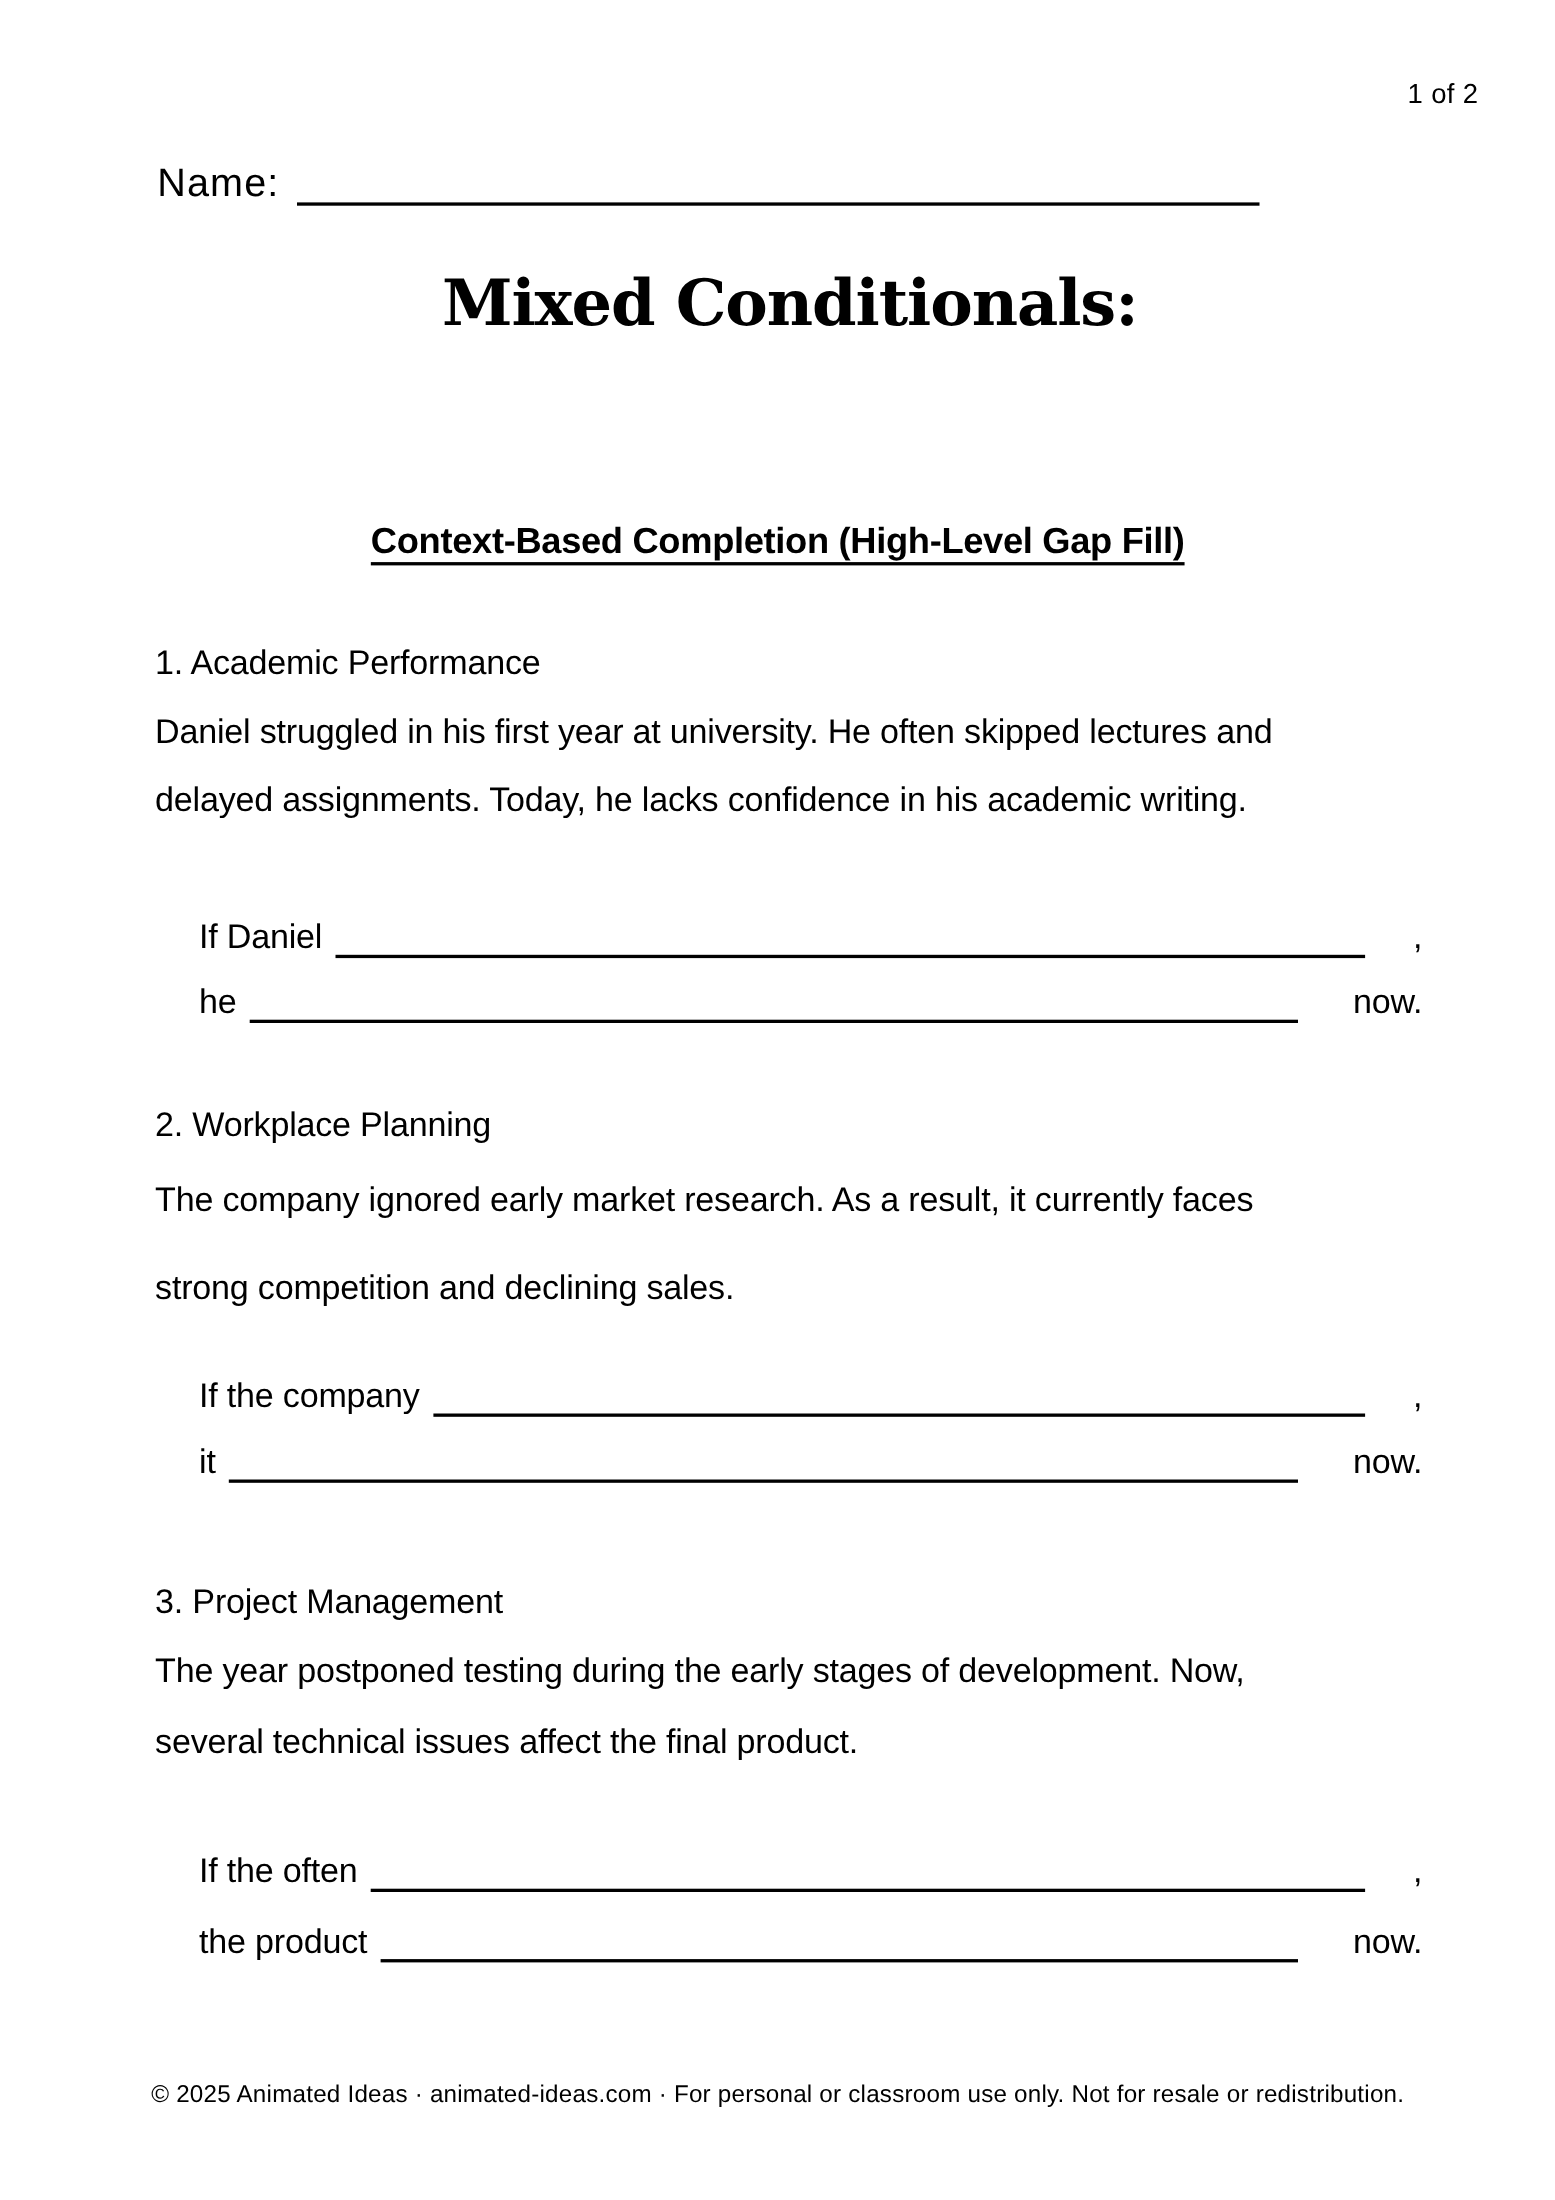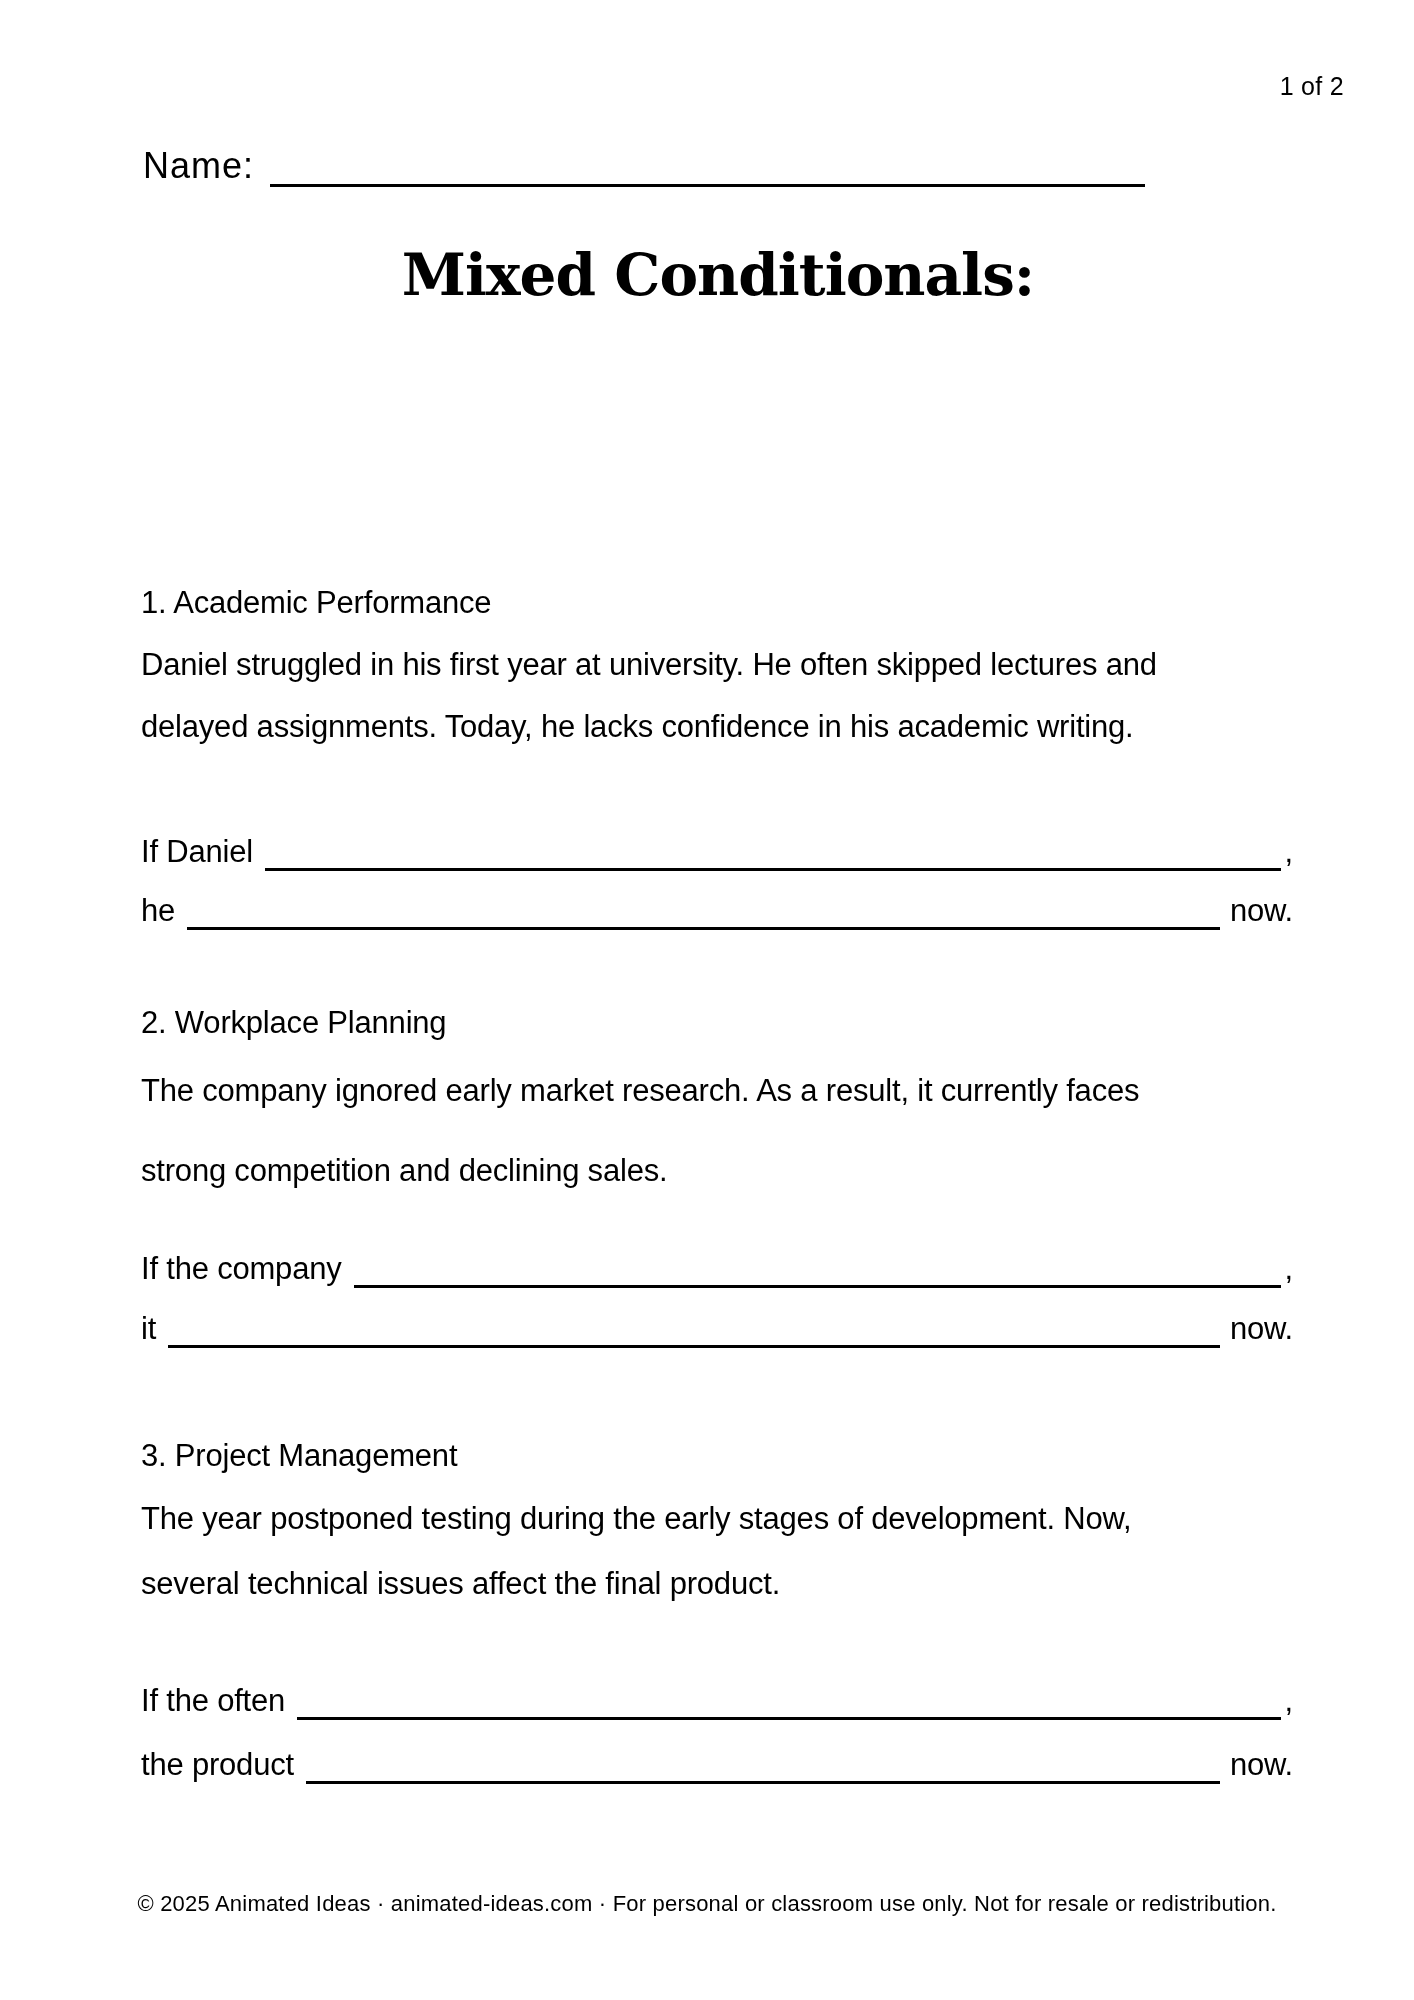--- a/index.html
+++ b/index.html
@@ -74,21 +74,21 @@
   .gap-row {
     position: absolute;
     left: 141px;
     width: 1152px;
     display: flex;
     align-items: flex-end;
     font-size: 31px;
     line-height: 38px;
     letter-spacing: -0.2px;
   }
-  .gap-prefix, .gap-suffix { white-space: nowrap; }
+  .gap-prefix, .gap-suffix { white-space: nowrap; margin-left: 40px; }
   .gap-blank {
     flex: 1 1 auto;
     height: 38px;
     border-bottom: 3px solid #000;
     margin-left: 12px;
     margin-right: 10px;
   }
   .gap-blank.before-comma { margin-right: 4px; }
   .footer {
     position: absolute;
@@ -116,20 +116,21 @@
 
   <div class="name-row">
     <span class="name-label">Name:</span>
     <span class="name-blank"></span>
   </div>
 
   <div class="title">
     <div>Mixed Conditionals:</div>
   </div>
 
+  <div class="subtitle">Context-Based Completion (High-Level Gap Fill)</div>
 
   <div class="s-heading" id="s1-heading">1. Academic Performance</div>
   <div class="s-line" id="s1-line1">Daniel struggled in his first year at university. He often skipped lectures and</div>
   <div class="s-line" id="s1-line2">delayed assignments. Today, he lacks confidence in his academic writing.</div>
   <div class="gap-row" id="s1-gap1">
     <span class="gap-prefix">If Daniel</span>
     <span class="gap-blank before-comma"></span>
     <span class="gap-suffix">,</span>
   </div>
   <div class="gap-row" id="s1-gap2">

